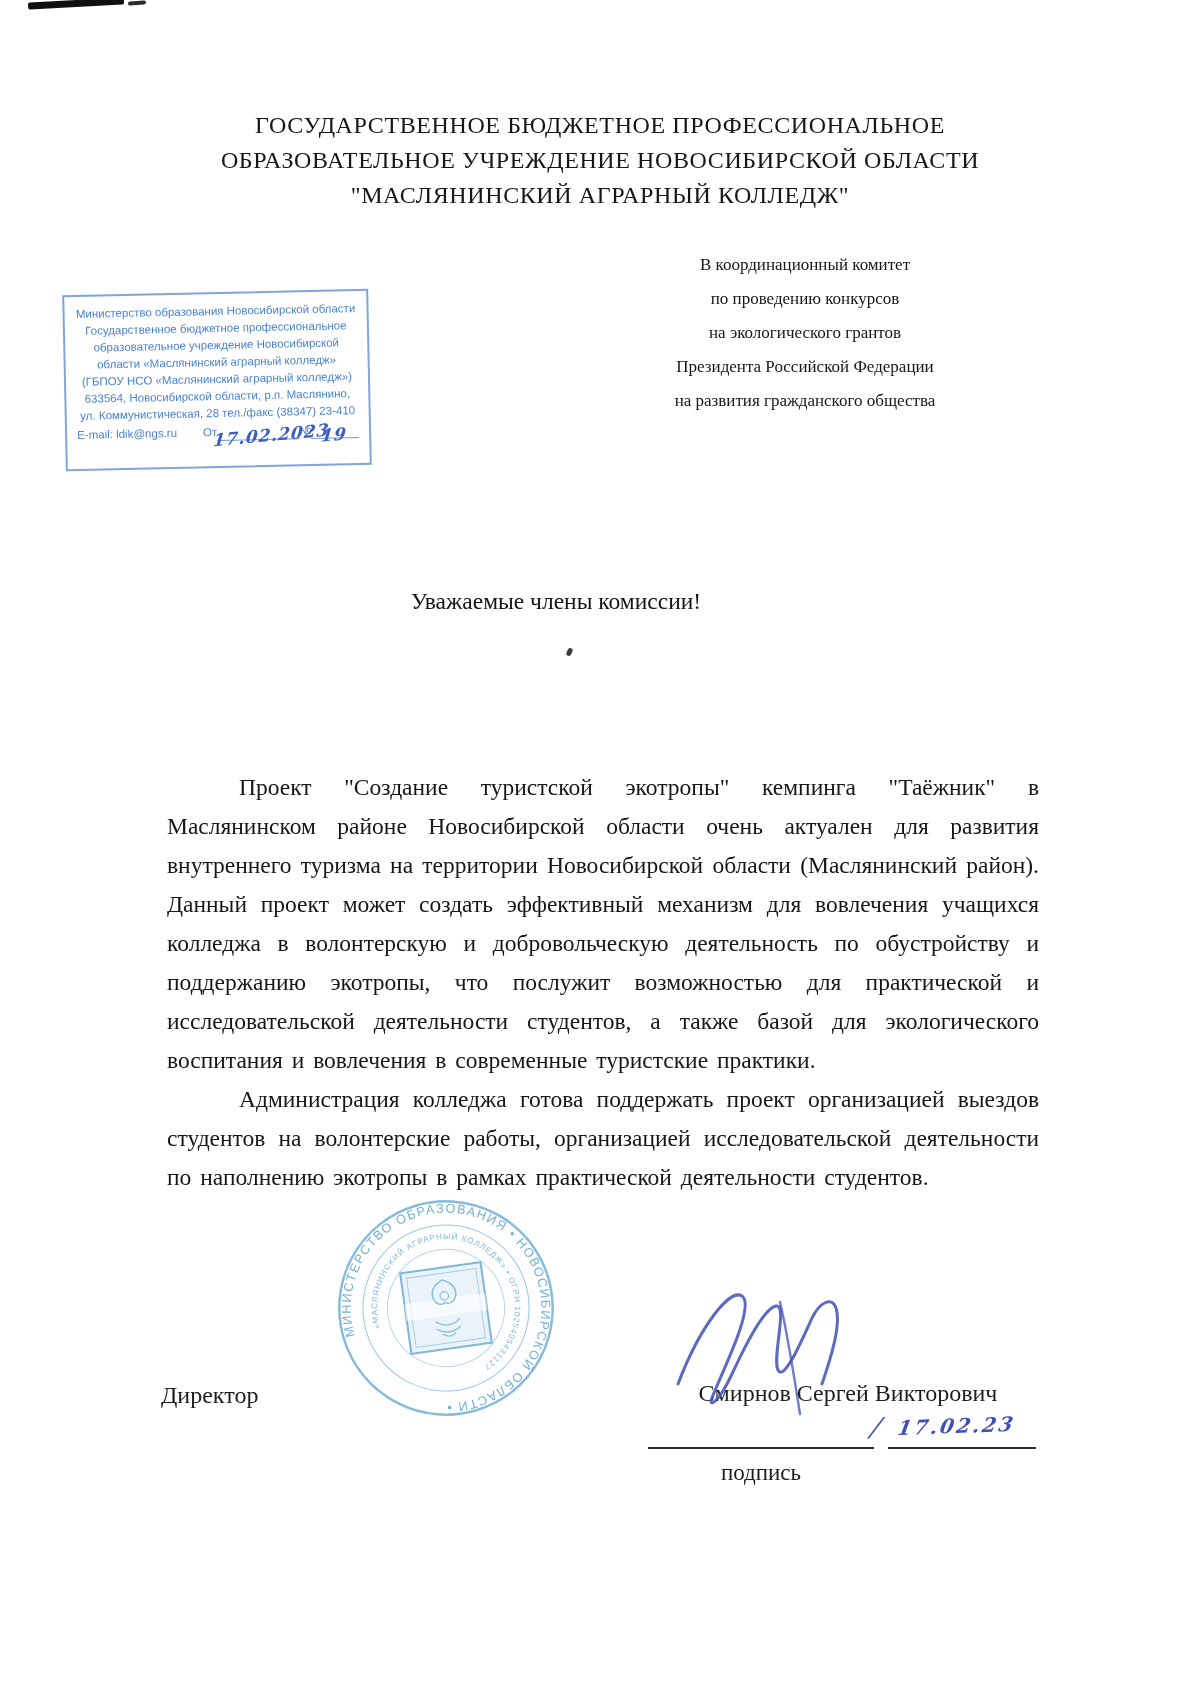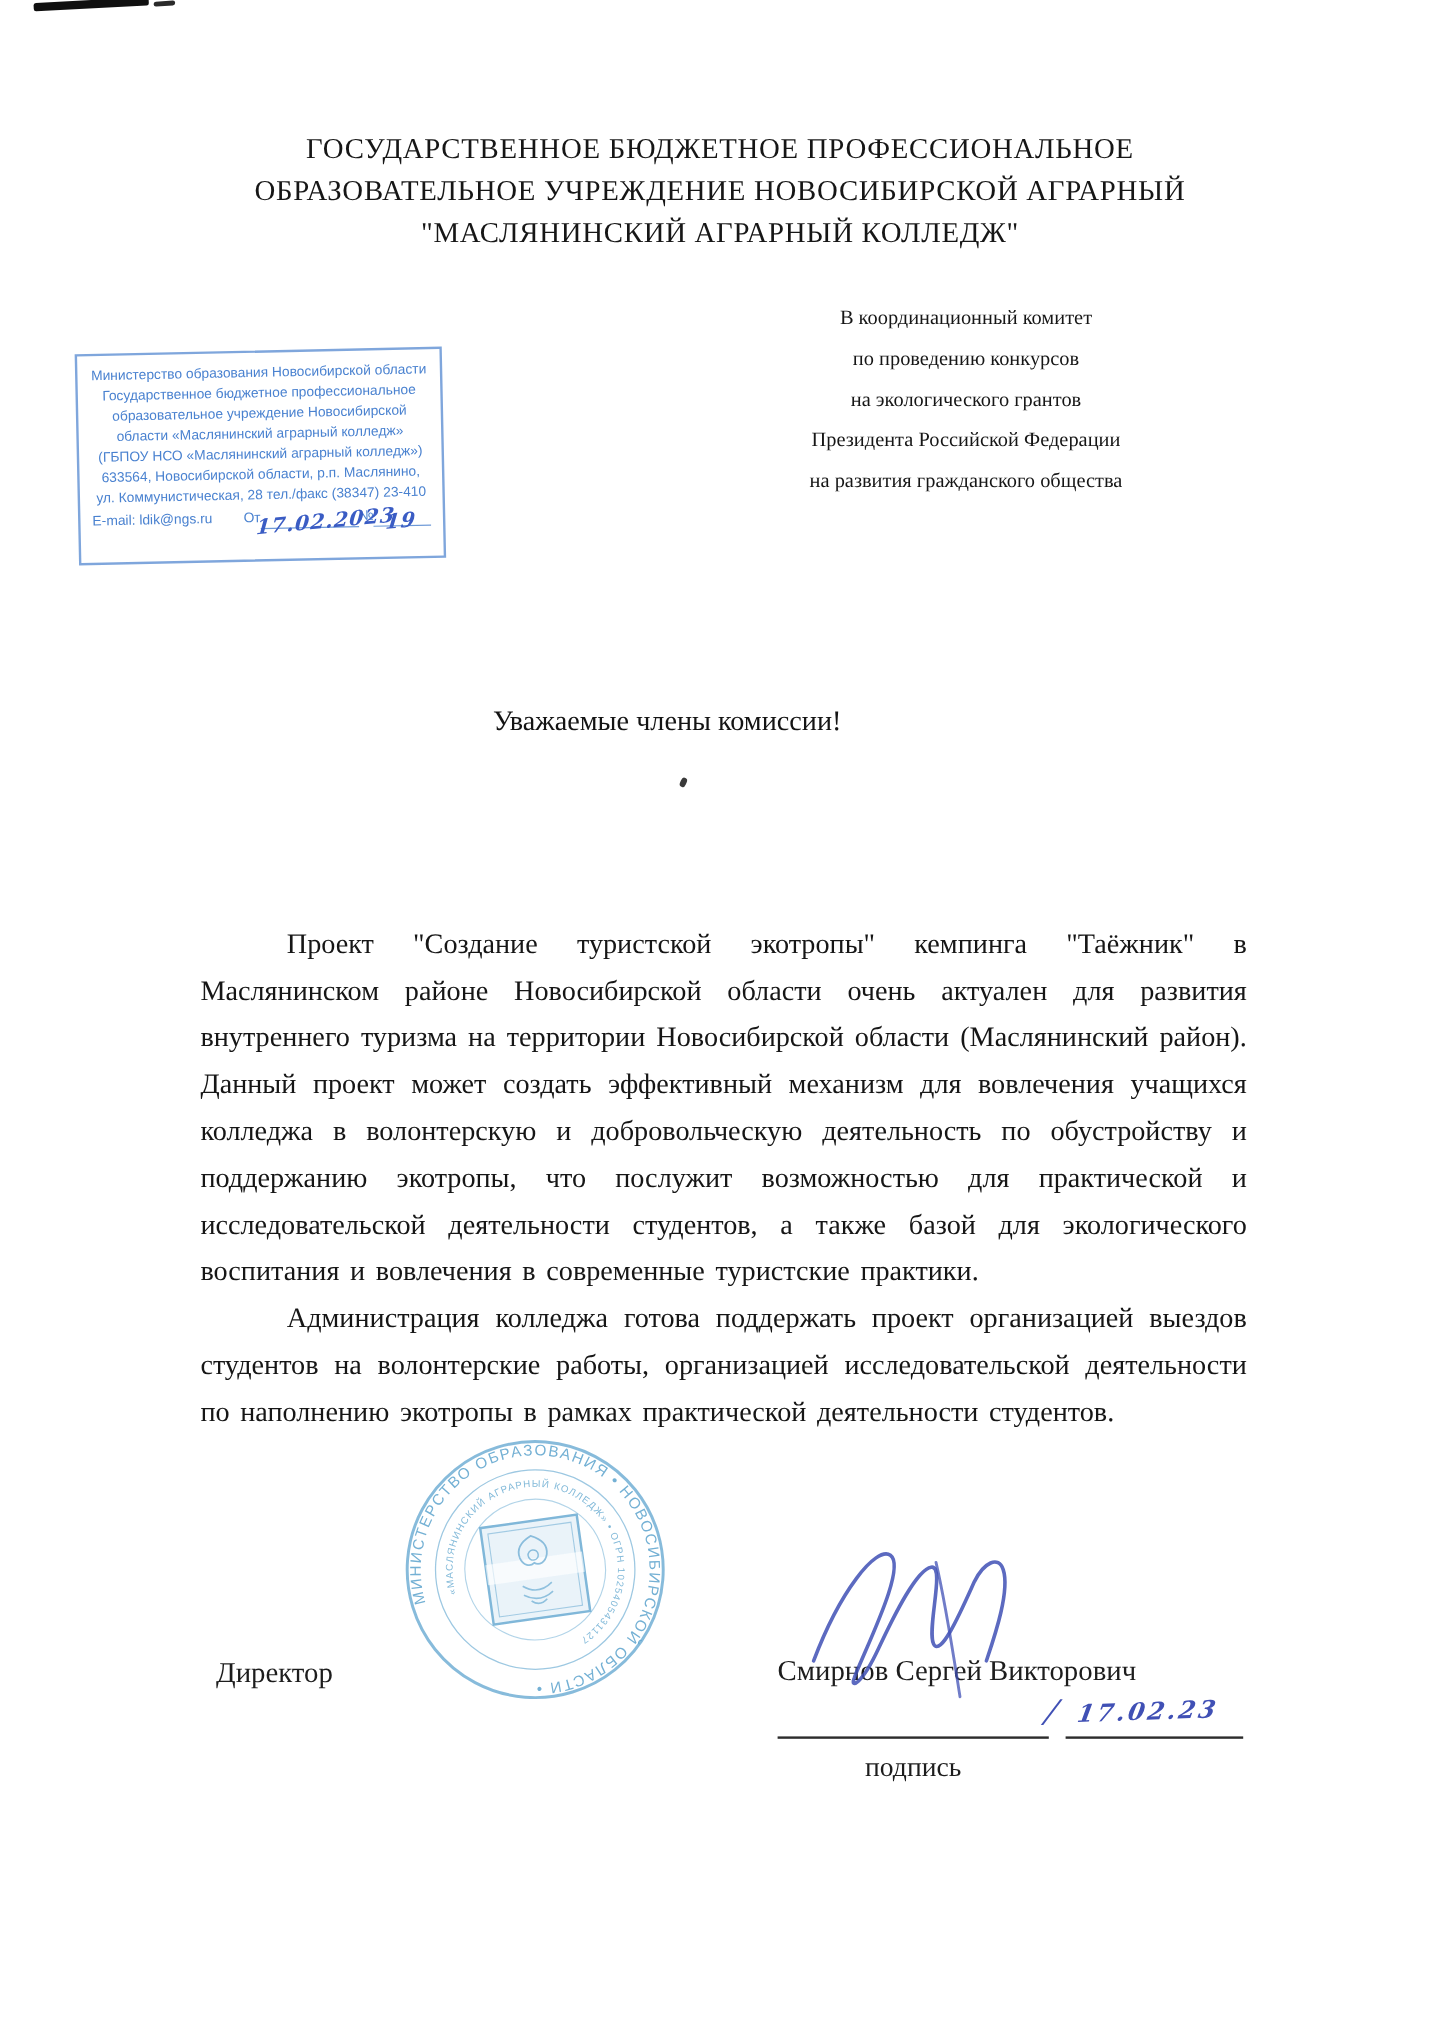--- a/index.html
+++ b/index.html
@@ -68,41 +68,41 @@
     font-size:23.5px;line-height:39px;text-align:justify;color:#161616;
   }
   .body-text p{margin:0;text-indent:72px;word-spacing:3px;}
 
   
   .round-seal{
     position:absolute;left:328px;top:1190px;width:236px;height:236px;
     transform:rotate(-17deg);opacity:.88;
   }
   
-  .director-label{position:absolute;left:180px;top:1382px;font-size:24px;}
-  .signatory-name{position:absolute;left:648px;top:1380px;width:400px;text-align:left;font-size:24px;}
+  .director-label{position:absolute;left:161px;top:1382px;font-size:24px;}
+  .signatory-name{position:absolute;left:648px;top:1380px;width:400px;text-align:center;font-size:24px;}
   .sig-line{position:absolute;left:648px;top:1447px;width:226px;height:2px;background:#2c2c2c;}
   .date-line{position:absolute;left:888px;top:1447px;width:148px;height:2px;background:#2c2c2c;}
   .hw-slash{position:absolute;left:872px;top:1412px;font-size:26px;color:#4050b5;transform:skewX(-14deg);}
   .hw-date{position:absolute;left:898px;top:1414px;font-size:20px;color:#4050b5;transform:rotate(-2deg) skewX(-12deg);letter-spacing:2.5px;font-weight:bold;}
   .sig-caption{position:absolute;left:648px;top:1460px;width:226px;text-align:center;font-size:23px;}
   .signature-svg{position:absolute;left:660px;top:1266px;width:250px;height:150px;}
 </style>
 </head>
 <body>
 
 <div class="page">
 
   <div class="streak"></div>
   <div class="streak2"></div>
   <div class="speck"></div>
 
   <div class="letterhead">
     <div>ГОСУДАРСТВЕННОЕ БЮДЖЕТНОЕ ПРОФЕССИОНАЛЬНОЕ</div>
-    <div>ОБРАЗОВАТЕЛЬНОЕ УЧРЕЖДЕНИЕ НОВОСИБИРСКОЙ АГРАРНЫЙ</div>
+    <div>ОБРАЗОВАТЕЛЬНОЕ УЧРЕЖДЕНИЕ НОВОСИБИРСКОЙ ОБЛАСТИ</div>
     <div>"МАСЛЯНИНСКИЙ АГРАРНЫЙ КОЛЛЕДЖ"</div>
   </div>
 
   <div class="recipient">
     <div>В координационный комитет</div>
     <div>по проведению конкурсов</div>
     <div>на экологического грантов</div>
     <div>Президента Российской Федерации</div>
     <div>на развития гражданского общества</div>
   </div>

